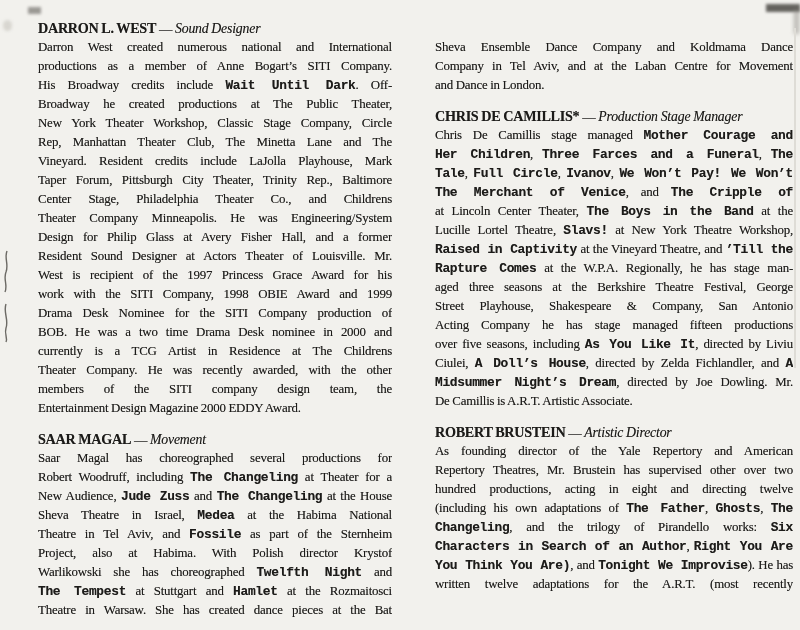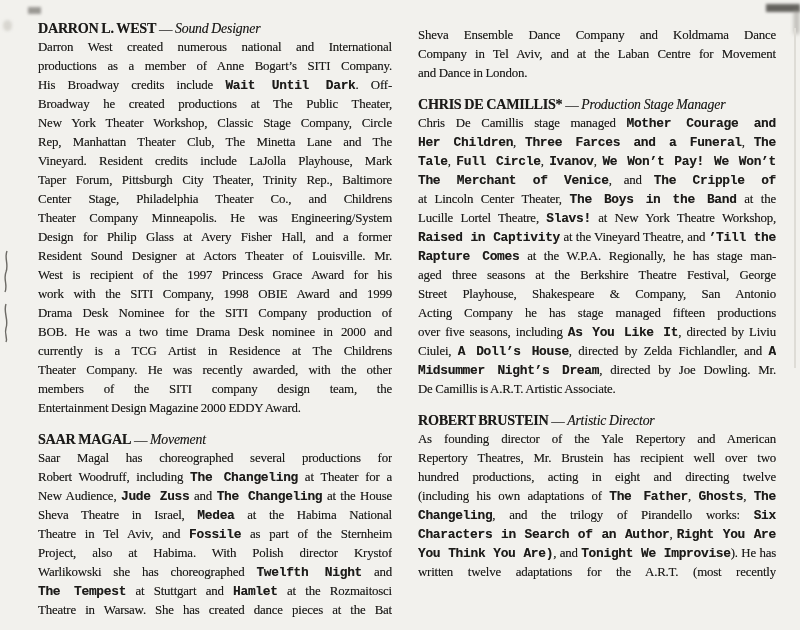--- a/index.html
+++ b/index.html
@@ -6,21 +6,21 @@
   body{
     width:800px;height:630px;overflow:hidden;
     background:#f2f1ed;
     font-family:"Liberation Serif","DejaVu Serif",serif;
     color:#1c1b19;
   }
   .page{position:relative;width:800px;height:630px;background:#f2f1ed;}
   
   .col{position:absolute;top:0;}
   .col-left{left:38px;width:354px;padding-top:19px;}
-  .col-right{left:418px;width:358px;padding-top:26px;}
+  .col-right{left:435px;width:358px;padding-top:38px;}
   .bio-section{margin:0;}
   .bio-section + .bio-section{margin-top:12px;}
   .line{
     font-size:12.9px;line-height:19px;height:19px;overflow:hidden;
     letter-spacing:-0.2px;word-spacing:-0.4px;
     text-align:justify;text-align-last:justify;
     text-shadow:0 0 .4px rgba(20,20,18,.45);
   }
   .line.endline{text-align-last:left;}
   .b{font-weight:bold;letter-spacing:-0.3px;font-family:Liberation Mono, monospace;}
@@ -109,21 +109,21 @@
         <div class="line"><span>Street Playhouse, Shakespeare &amp; Company, San Antonio</span></div>
         <div class="line"><span>Acting Company he has stage managed fifteen productions</span></div>
         <div class="line"><span>over five seasons, including </span><span class="b">As You Like It</span><span>, directed by Liviu</span></div>
         <div class="line"><span>Ciulei, </span><span class="b">A Doll’s House</span><span>, directed by Zelda Fichlandler, and </span><span class="b">A</span></div>
         <div class="line"><span class="b">Midsummer Night’s Dream</span><span>, directed by Joe Dowling.  Mr.</span></div>
         <div class="line endline"><span>De Camillis is A.R.T. Artistic Associate.</span></div>
       </div>
       <div class="bio-section">
         <div class="line heading"><span class="h-name">ROBERT BRUSTEIN</span><span class="h-sep"> — </span><span class="h-role">Artistic Director</span></div>
         <div class="line"><span>As founding director of the Yale Repertory and American</span></div>
-        <div class="line"><span>Repertory Theatres, Mr. Brustein has recipient well over two</span></div>
+        <div class="line"><span>Repertory Theatres, Mr. Brustein has supervised other over two</span></div>
         <div class="line"><span>hundred productions, acting in eight and directing twelve</span></div>
         <div class="line"><span>(including his own adaptations of </span><span class="b">The Father</span><span>, </span><span class="b">Ghosts</span><span>, </span><span class="b">The</span></div>
         <div class="line"><span class="b">Changeling</span><span>, and the trilogy of Pirandello works: </span><span class="b">Six</span></div>
         <div class="line"><span class="b">Characters in Search of an Author</span><span>, </span><span class="b">Right You Are (If</span></div>
         <div class="line"><span class="b">You Think You Are)</span><span>, and </span><span class="b">Tonight We Improvise</span><span>). He has</span></div>
         <div class="line"><span>written twelve adaptations for the A.R.T. (most recently</span></div>
       </div>
     </div>
 </div>
 

